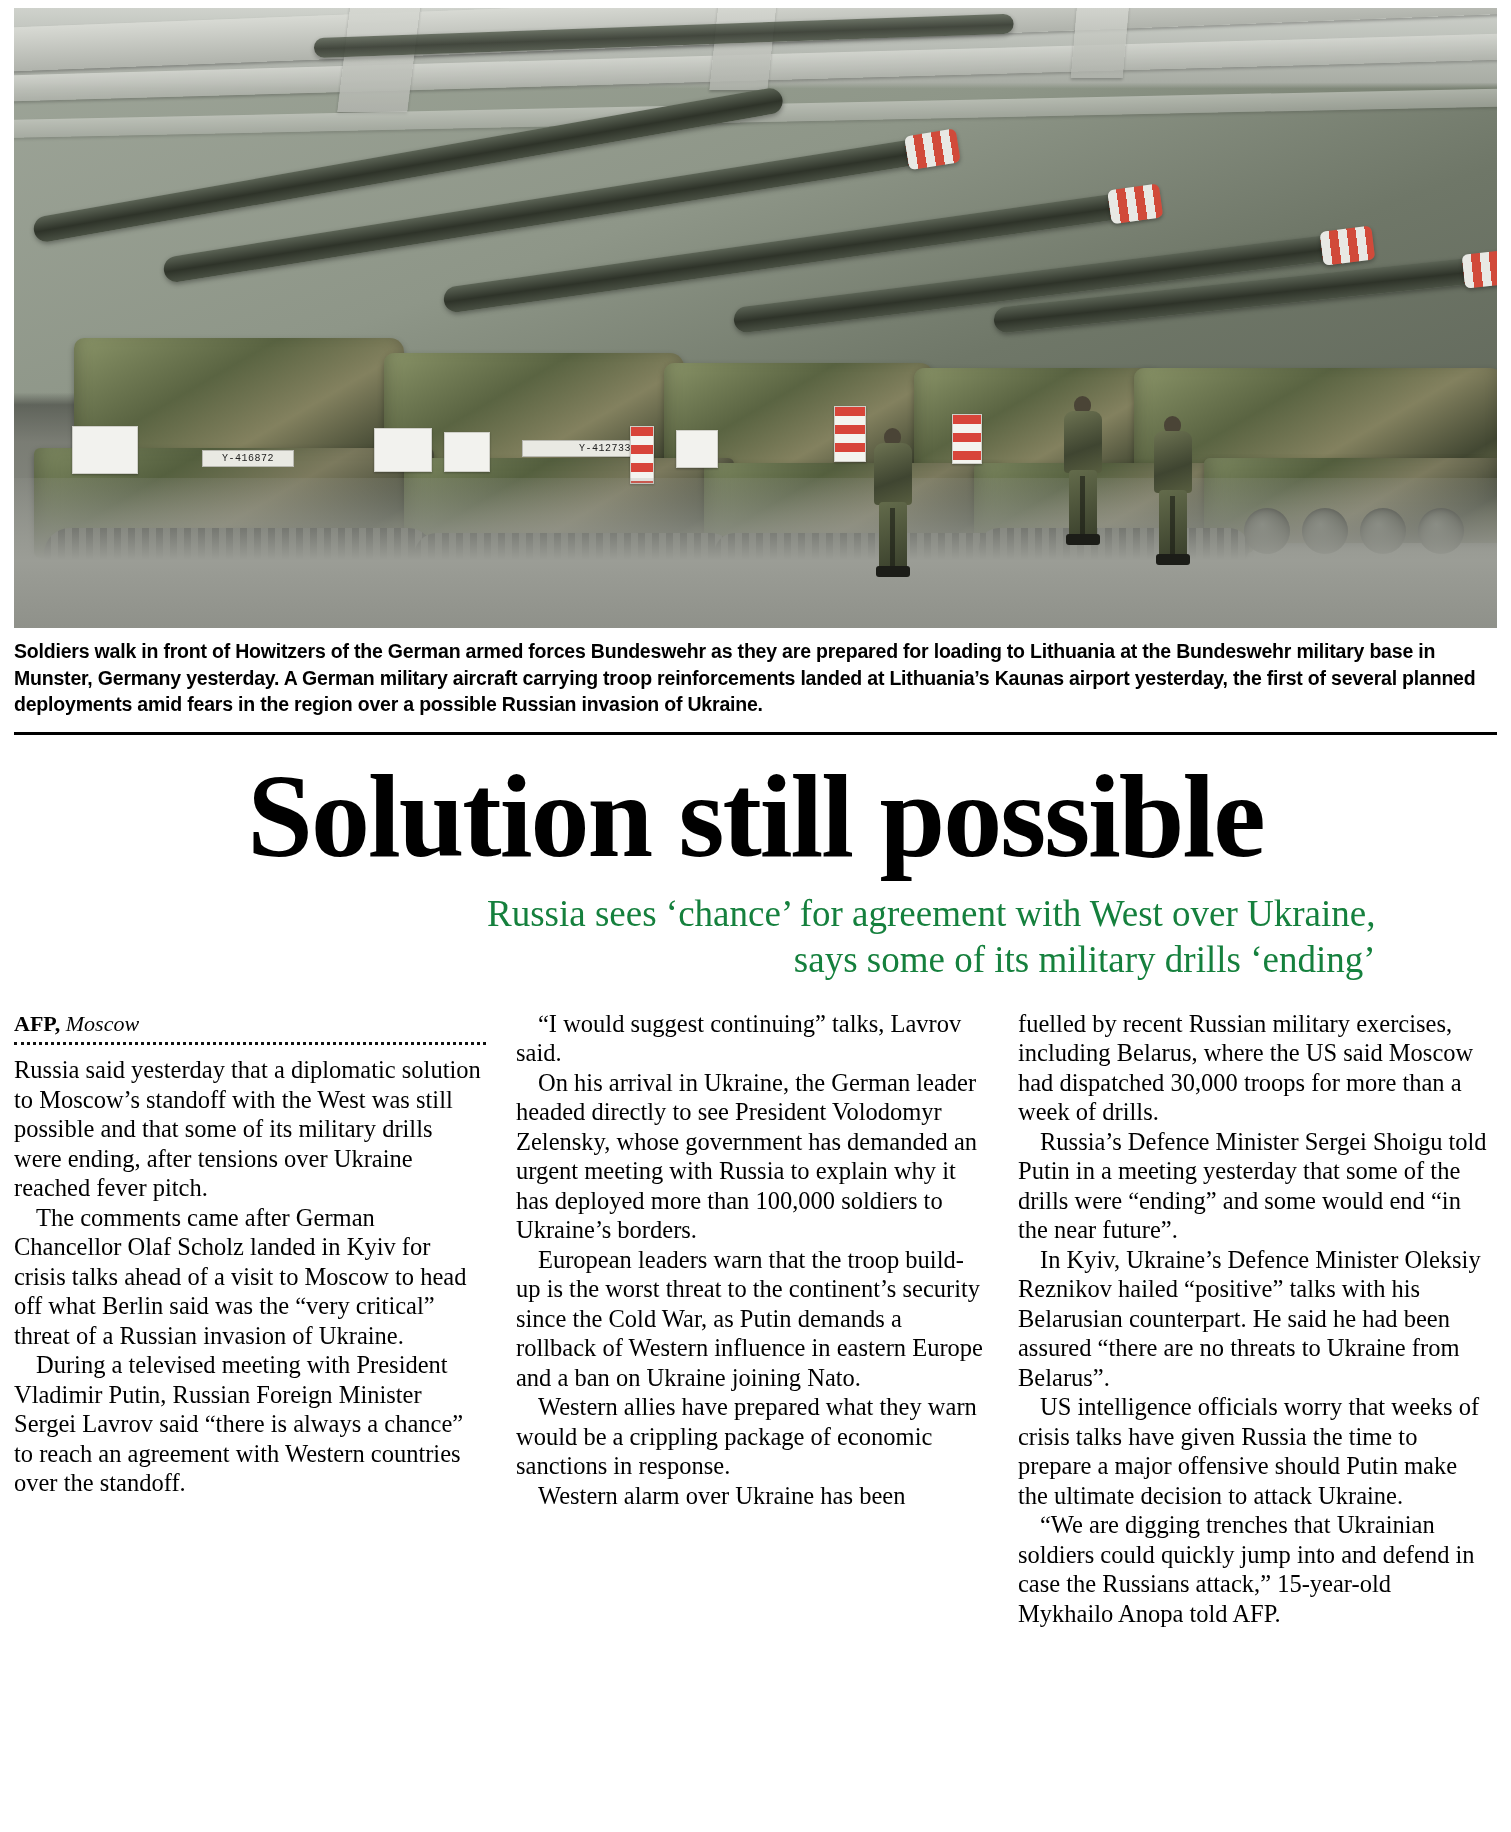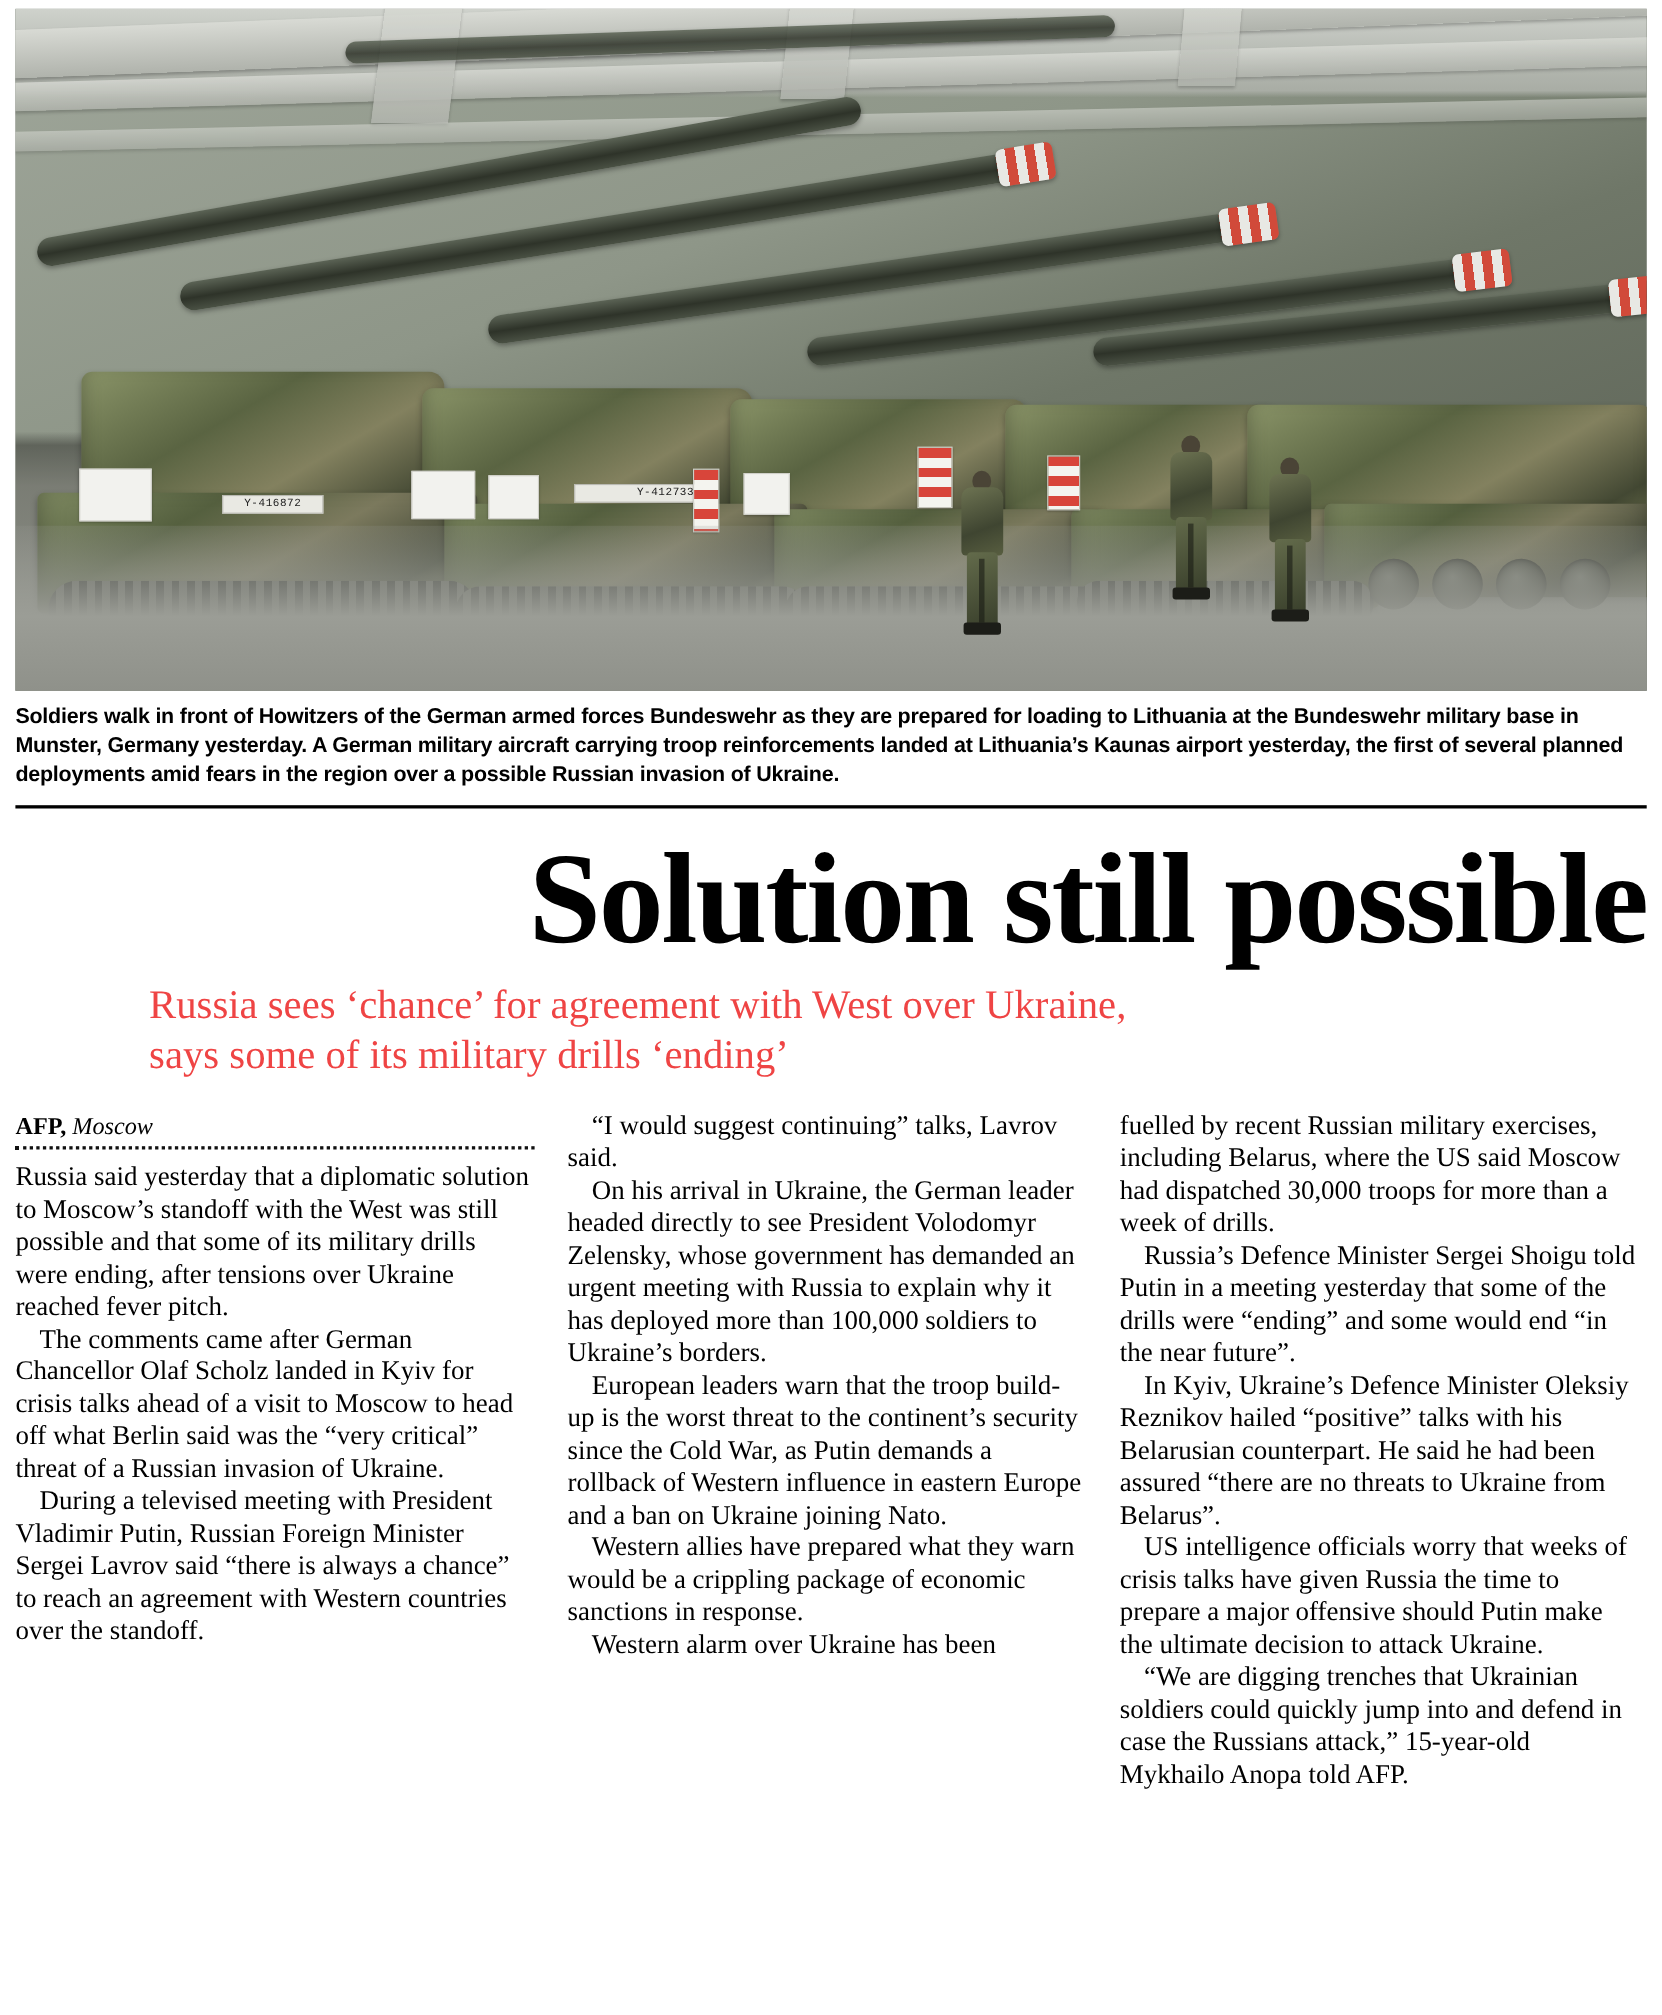--- a/index.html
+++ b/index.html
@@ -167,36 +167,36 @@
   .rule-thick {
     width: 1483px;
     height: 3px;
     background: #000;
     margin: 14px 0 0 0;
   }
 
   
   .headline {
     width: 1483px;
-    text-align: right;
+    text-align: center;
     font-family: "Liberation Serif", serif;
     font-weight: bold;
     font-size: 118px;
     line-height: 112px;
     letter-spacing: -2px;
     margin: 26px 0 0 0;
   }
   .deck {
     width: 1240px;
     margin: 18px auto 0 auto;
-    text-align: left;
+    text-align: right;
     font-family: "Liberation Serif", serif;
     font-size: 37px;
     line-height: 46px;
-    color: #ef4444;
+    color: #15803d;
   }
 
   
   .columns {
     display: flex;
     width: 1483px;
     margin: 26px 0 0 0;
     gap: 30px;
   }
   .col {

